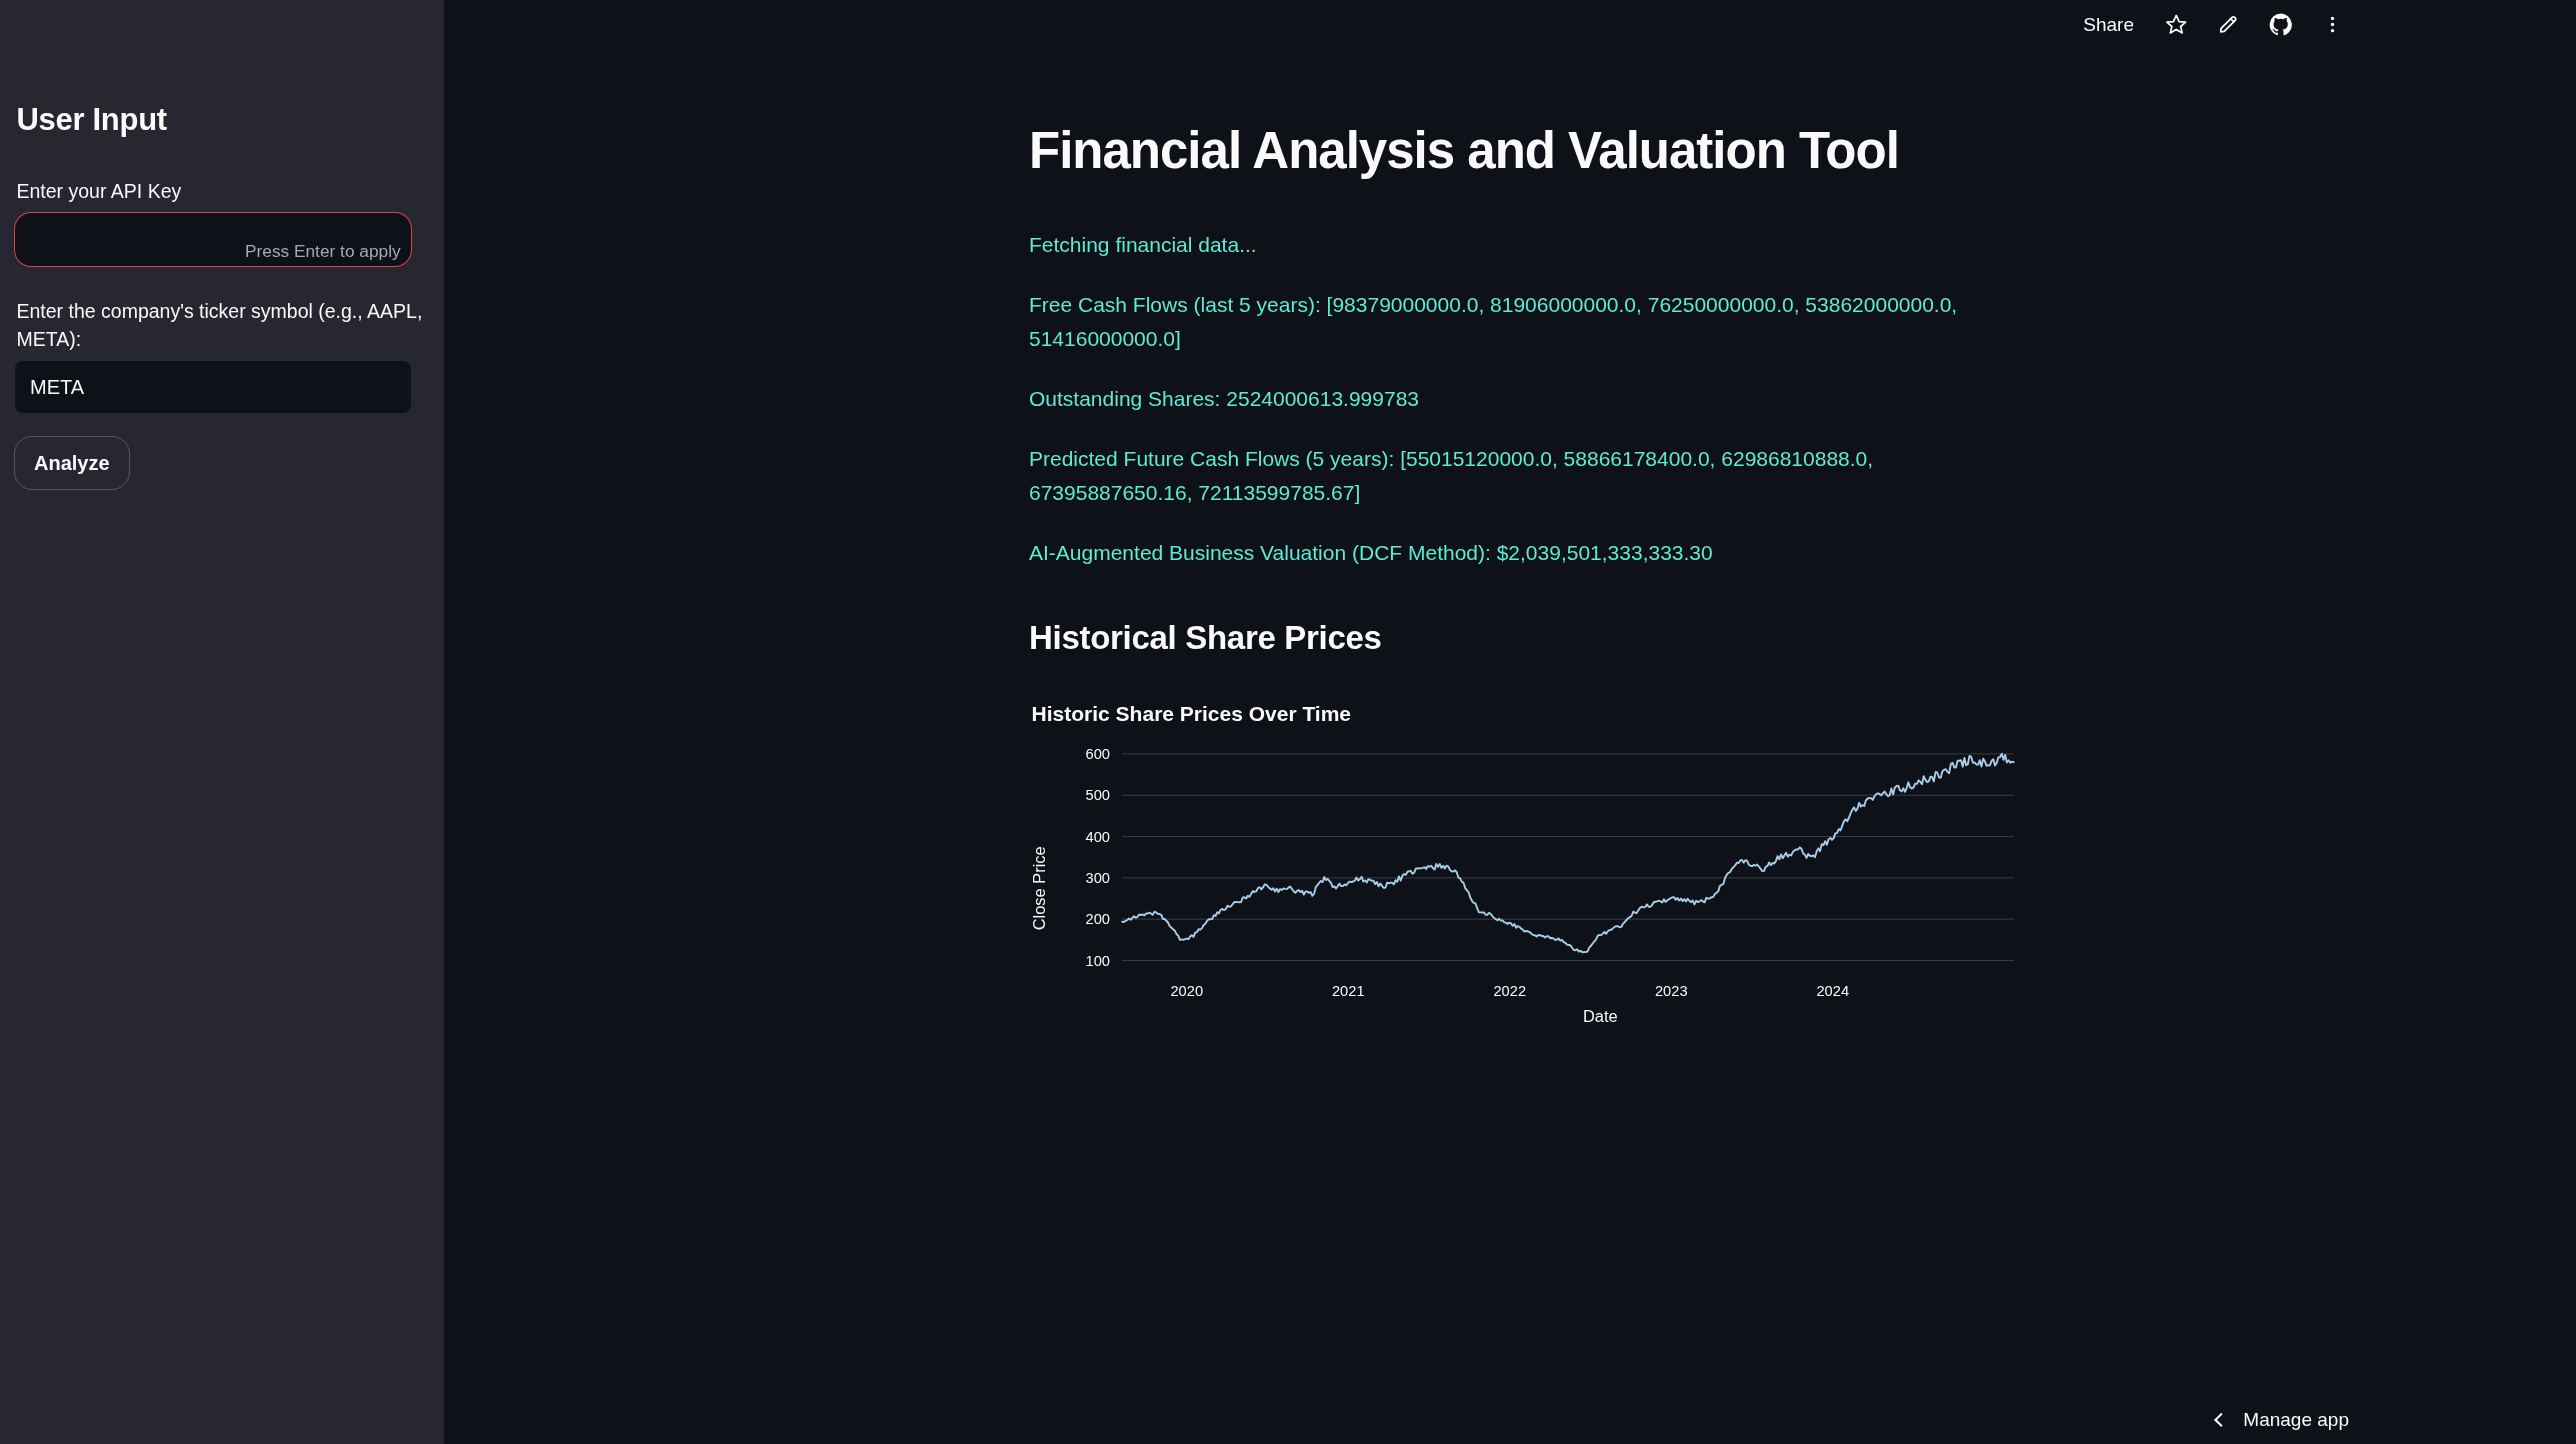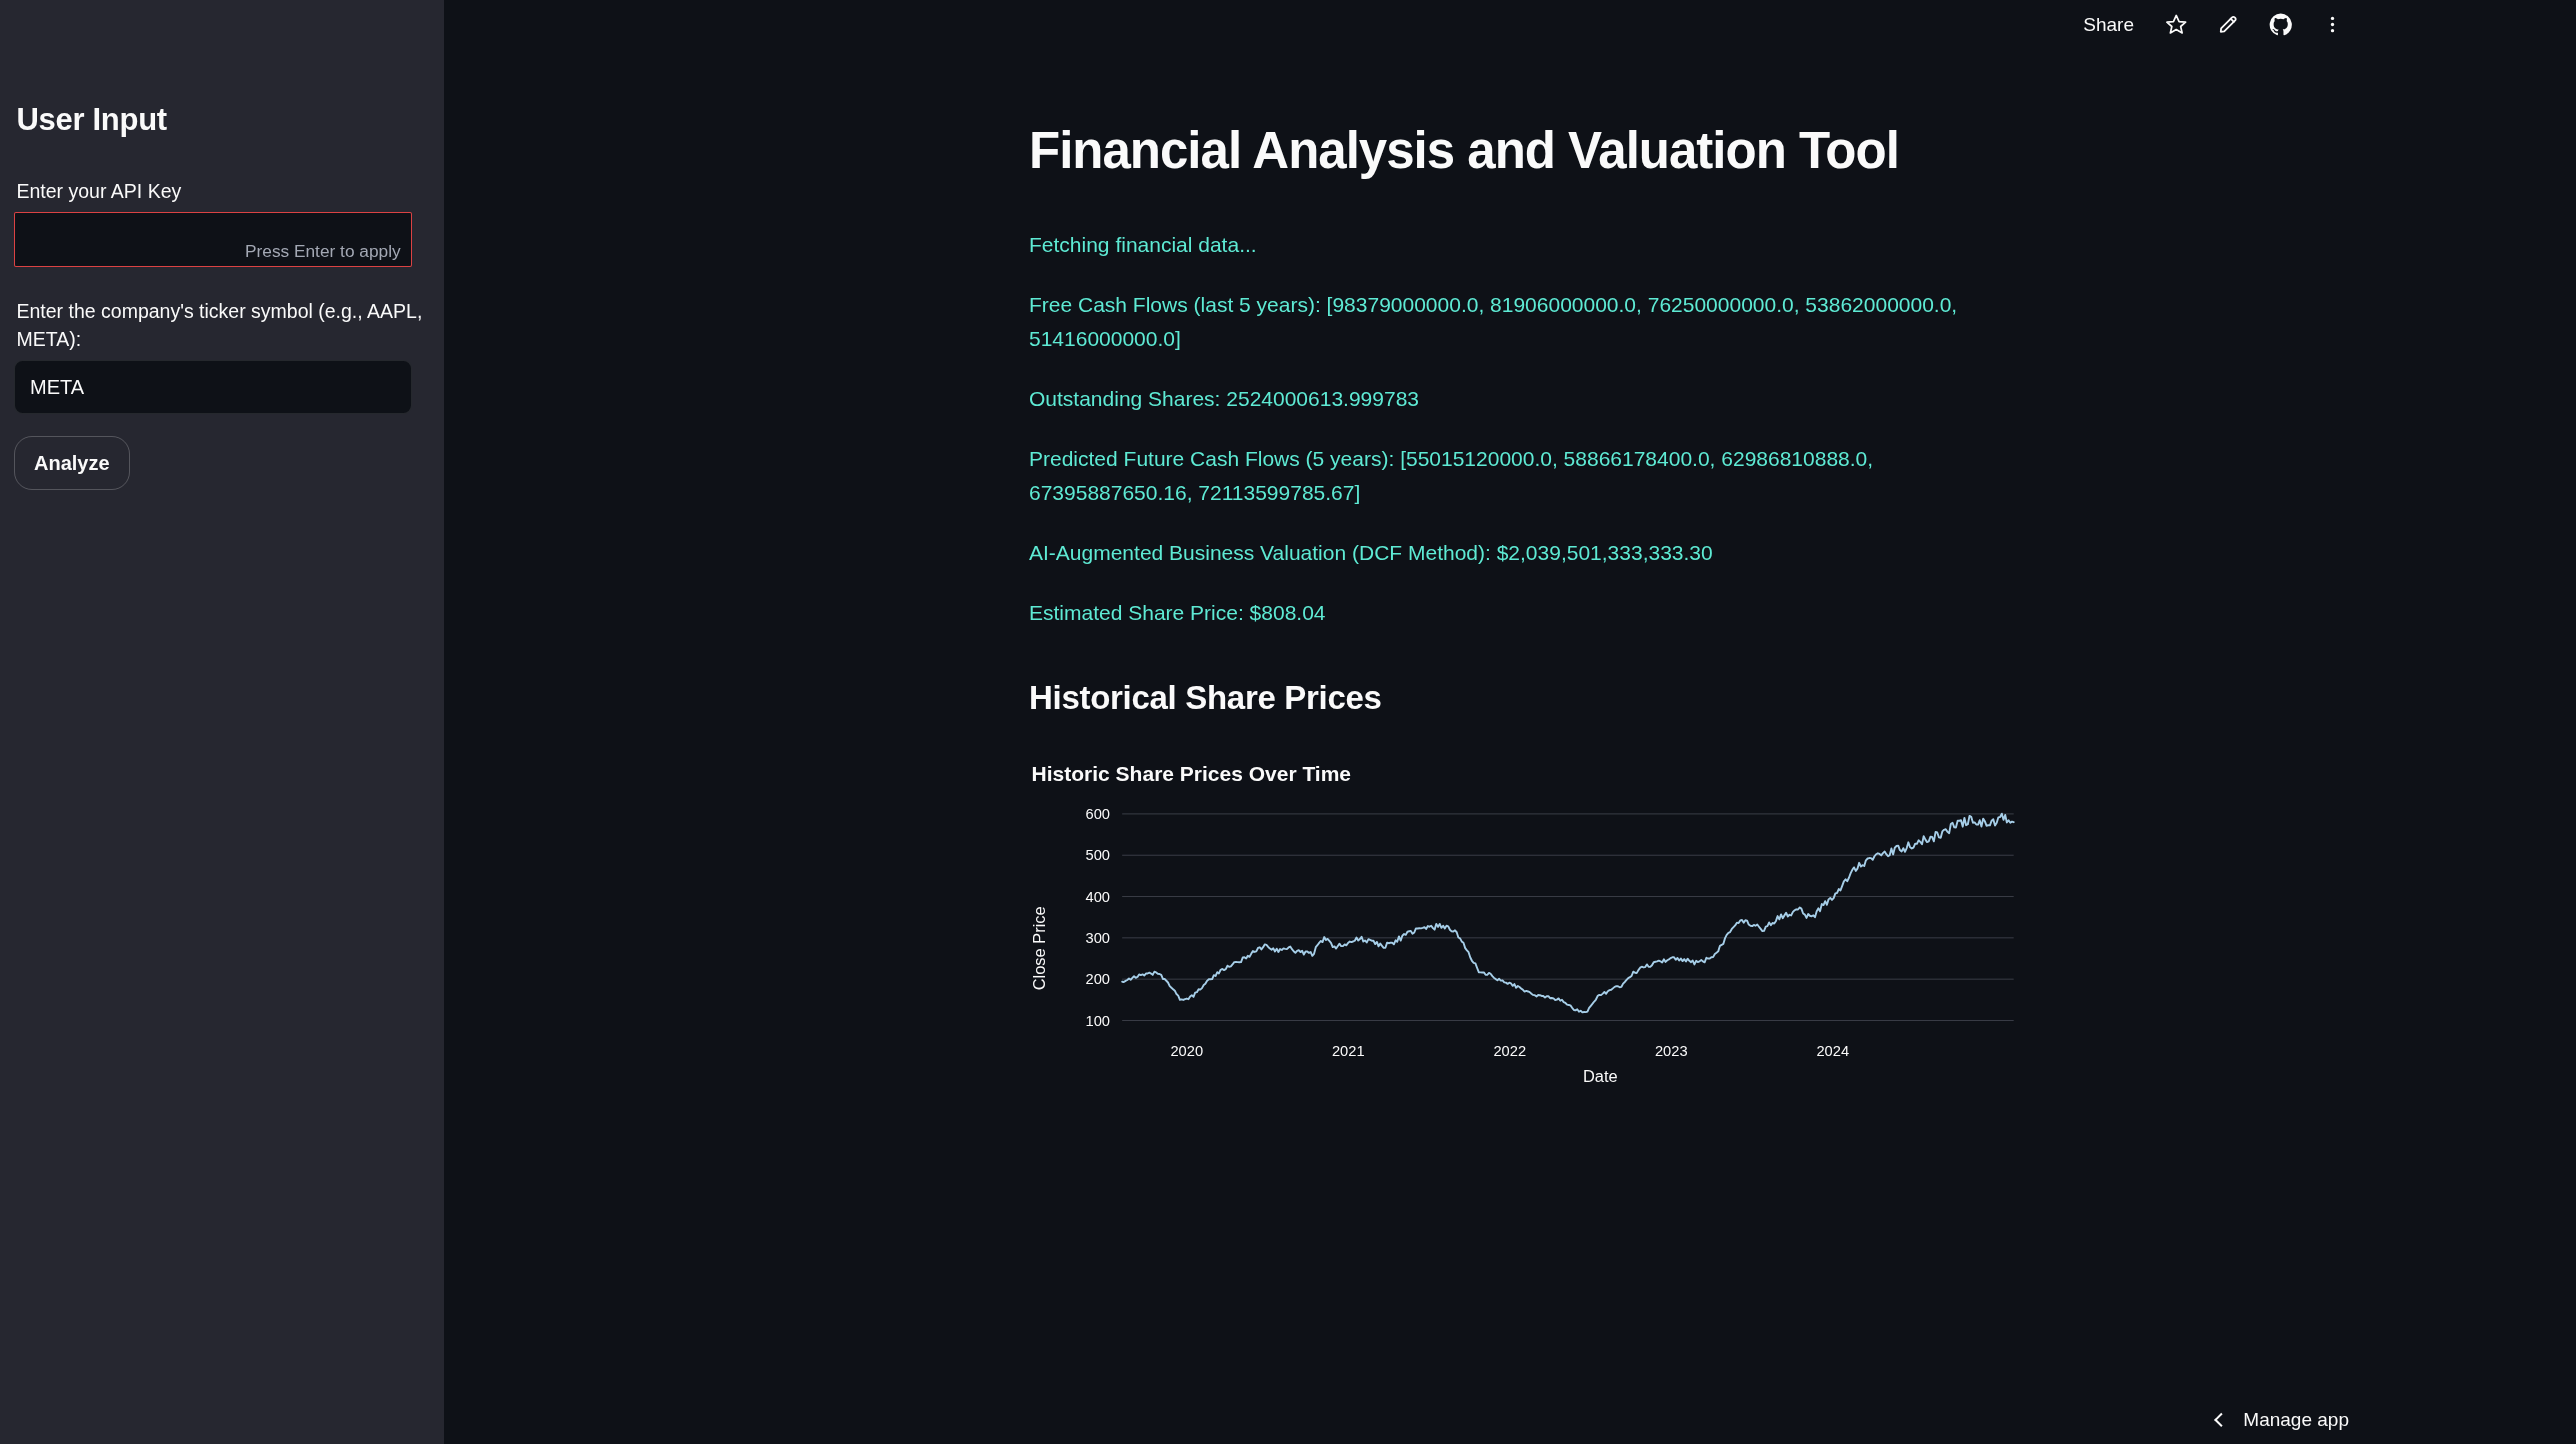--- a/index.html
+++ b/index.html
@@ -40,21 +40,21 @@
     width: 407px;
   }
   #label-apikey { top: 178px; }
   #label-ticker { top: 298px; }
 
   #apikey-field {
     position: absolute; left: 14px; top: 212px;
     width: 398px; height: 55px;
     background: #0e1117;
     border: 1.7px solid rgba(255,75,75,0.85);
-    border-radius: 2px;
+    border-radius: 17px;
   }
   #apikey-input {
     position: absolute; left: 17.3px; top: 0;
     width: 225px; height: 52px; border: none; outline: none;
     background: transparent; color: #fafafa; font-size: 19px;
     font-family: "Liberation Sans", sans-serif;
   }
   #apikey-hint {
     position: absolute; right: 10.4px; bottom: 4.3px;
     font-size: 17.3px; color: #a3a8b4;
@@ -221,21 +221,20 @@
       <p class="para" id="p-fetching">Fetching financial data...</p>
 
       <p class="para">Free Cash Flows (last 5 years): [98379000000.0, 81906000000.0, 76250000000.0, 53862000000.0, 51416000000.0]</p>
 
       <p class="para">Outstanding Shares: 2524000613.999783</p>
 
       <p class="para">Predicted Future Cash Flows (5 years): [55015120000.0, 58866178400.0, 62986810888.0, 67395887650.16, 72113599785.67]</p>
 
       <p class="para">AI-Augmented Business Valuation (DCF Method): $2,039,501,333,333.30</p>
 
-      <p class="para">Estimated Share Price: $808.04</p>
 
       <h2 id="section-heading">Historical Share Prices</h2>
 
       <div id="chart-block">
         <div id="chart-title">Historic Share Prices Over Time</div>
         <svg id="chart-svg" width="1013" height="294" viewBox="0 0 1170 340">
           <g id="gridlines">
               <line x1="107" x2="1138" y1="258.44444444444446" y2="258.44444444444446" stroke="#41444f" stroke-width="1"></line>
               <line x1="107" x2="1138" y1="210.66666666666669" y2="210.66666666666669" stroke="#41444f" stroke-width="1"></line>
               <line x1="107" x2="1138" y1="162.8888888888889" y2="162.8888888888889" stroke="#41444f" stroke-width="1"></line>

